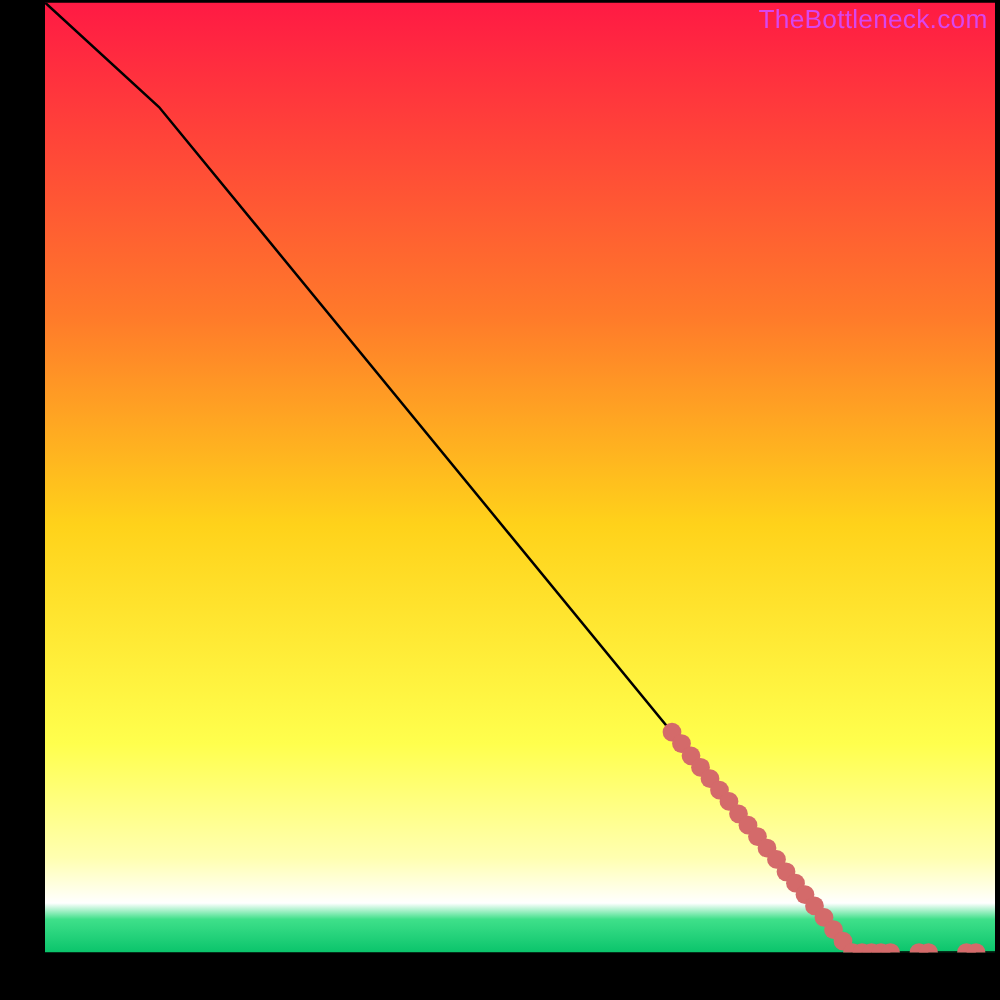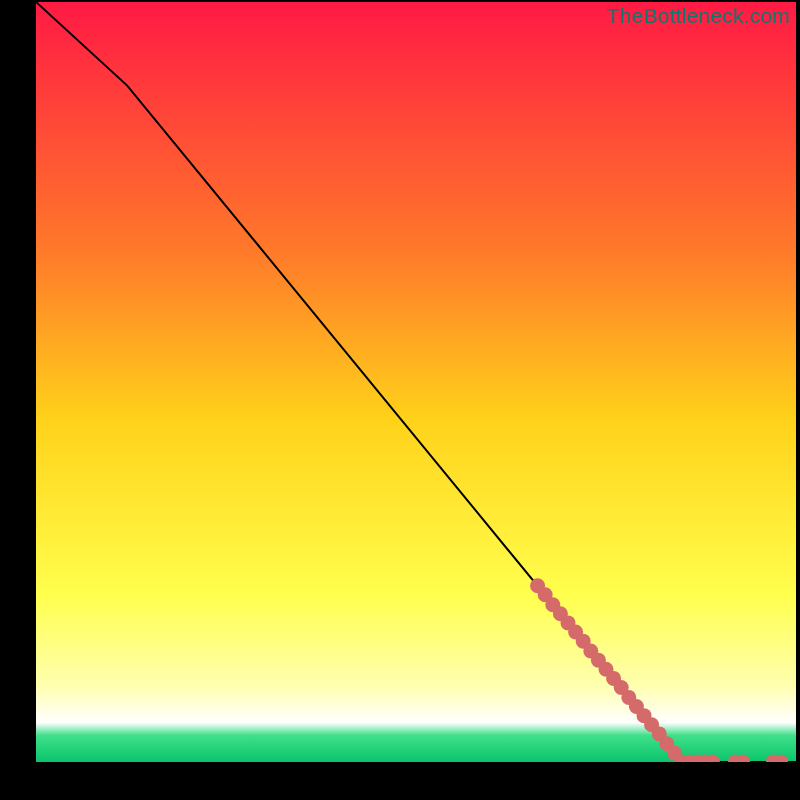--- a/index.html
+++ b/index.html
@@ -23,21 +23,21 @@
     position: absolute;
     left: 0;
     top: 0;
     width: 760px;
     height: 760px;
   }
   .watermark {
     position: absolute;
     top: 2px;
     right: 6px;
-    color: #0f766e;
+    color: #d946ef;
     font-size: 21px;
     font-weight: 400;
     letter-spacing: 0.2px;
     z-index: 10;
   }
 </style>
 </head>
 <body>
 
 <div class="frame">

